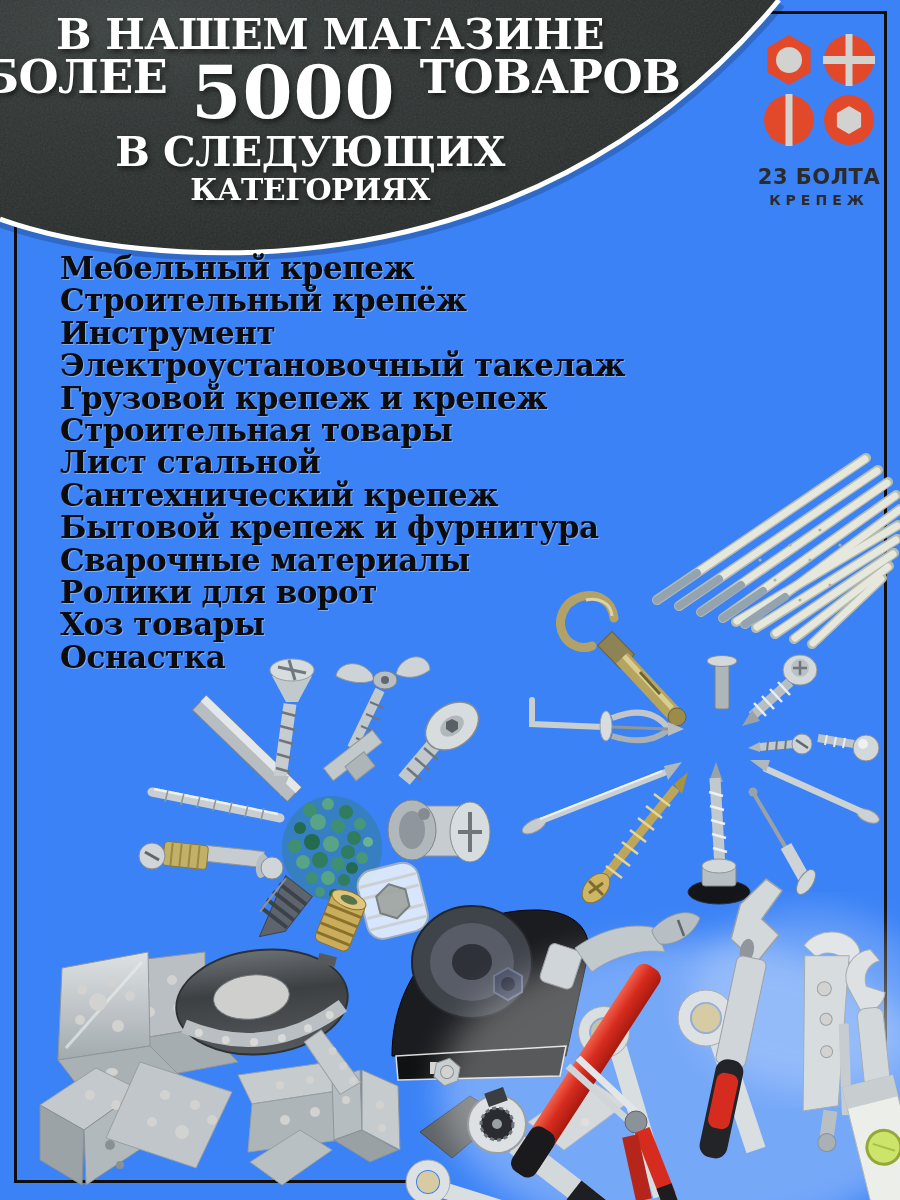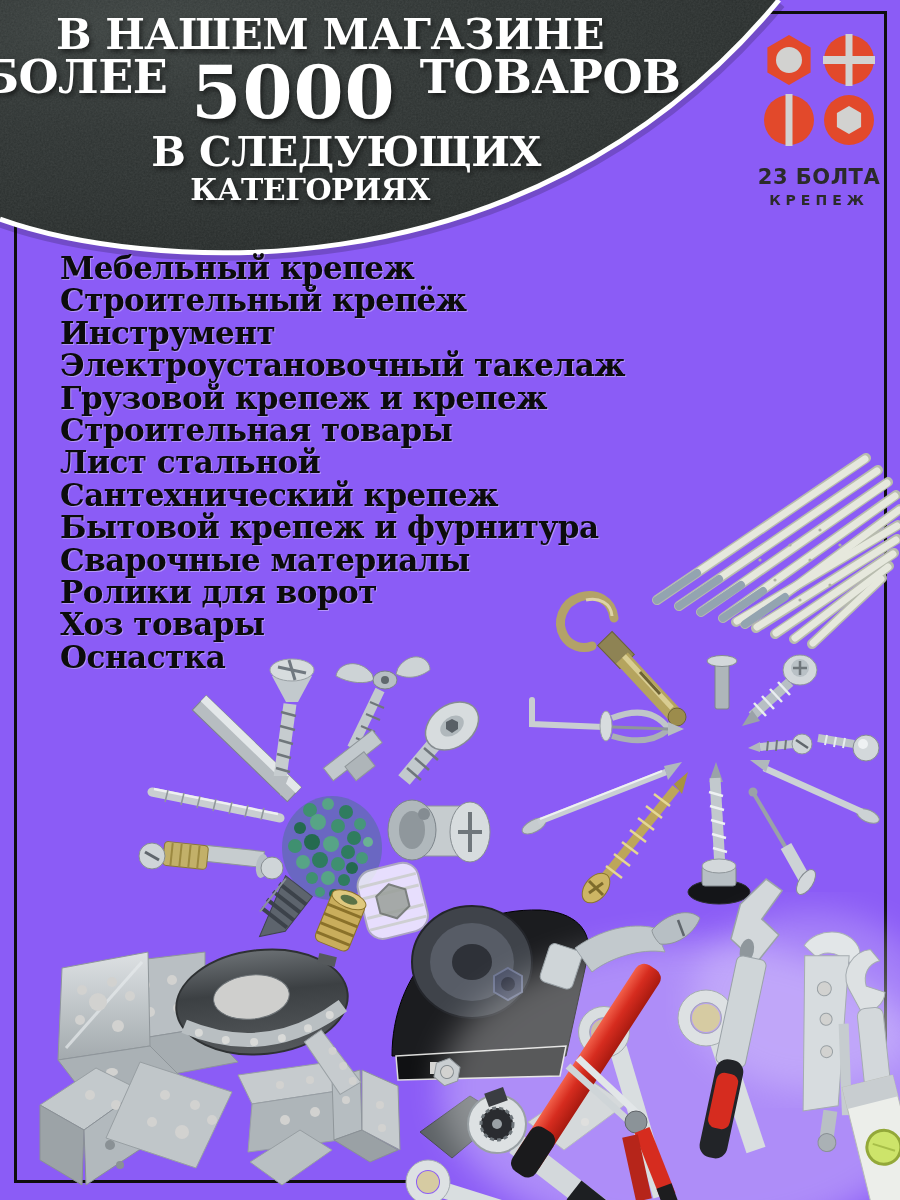--- a/index.html
+++ b/index.html
@@ -1,35 +1,35 @@
 <!DOCTYPE html>
 <html><head>
 <meta charset="utf-8">
 <style>
   html,body{margin:0;padding:0;background:#888;}
-  .page{position:relative;width:900px;height:1200px;background:#8b5cf6;overflow:hidden;
+  .page{position:relative;width:900px;height:1200px;background:#3b82f6;overflow:hidden;
         font-family:"DejaVu Serif","Liberation Serif",serif;}
   
   .frame{position:absolute;background:#0e0e0e;z-index:1;}
   .frame-left{left:14px;top:212px;width:3px;height:971px;}
   .frame-bottom{left:14px;top:1180px;width:401px;height:3px;}
   .frame-right{left:884px;top:11px;width:3px;height:1042px;}
   .frame-top{left:750px;top:11px;width:137px;height:3px;}
   
   .header-svg{position:absolute;left:0;top:0;z-index:3;}
   .header-text{position:absolute;left:0;top:0;width:900px;z-index:4;color:#fff;
                text-align:center;pointer-events:none;}
   .ht{position:absolute;font-weight:700;letter-spacing:-0.5px;
       text-shadow:2px 3px 5px rgba(0,0,0,.55);white-space:nowrap;}
   .ht1{left:30px;top:10px;width:600px;font-size:42px;}
   .ht2{left:0px;top:50px;width:660px;display:flex;justify-content:center;
        align-items:flex-start;gap:24px;}
   .ht2 .small{font-size:46px;font-weight:700;}
   .ht2 .big{font-size:72px;font-weight:700;letter-spacing:1px;}
-  .ht3{left:0px;top:128px;width:620px;font-size:41px;padding-left:36px;}
+  .ht3{left:0px;top:128px;width:620px;font-size:41px;}
   .ht4{left:0px;top:172px;width:620px;font-size:30px;}
   
   .logo{position:absolute;left:748px;top:34px;width:142px;z-index:4;text-align:center;}
   .logo-grid{display:grid;grid-template-columns:52px 52px;grid-template-rows:52px 52px;
              gap:8px;justify-content:center;}
   .logo-title{margin-top:19px;font-family:"DejaVu Sans","Liberation Sans",sans-serif;
               font-weight:700;font-size:21px;color:#2b2b2b;letter-spacing:0.5px;}
   .logo-sub{margin-top:3px;font-family:"DejaVu Sans","Liberation Sans",sans-serif;
             font-weight:700;font-size:14px;color:#2b2b2b;letter-spacing:5px;}
   

